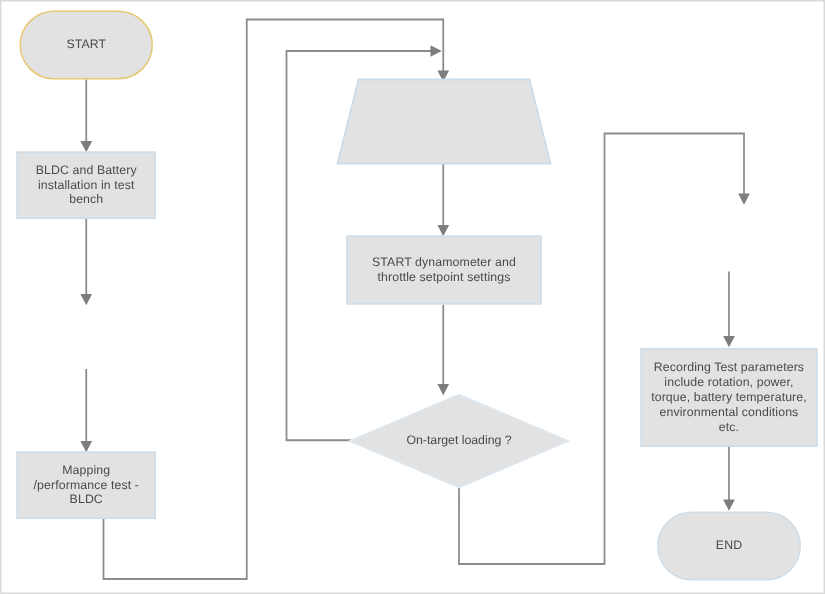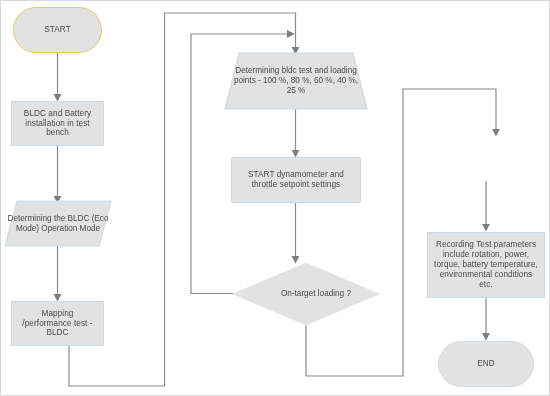--- a/index.html
+++ b/index.html
@@ -62,51 +62,40 @@
   </svg>
 
   <div class="node terminator start" style="left:12px;top:6px;width:89px;height:46px;">
     <span class="lbl">START</span>
   </div>
 
   <div class="node process" style="left:10px;top:100px;width:93px;height:45px;">
     <span class="lbl">BLDC and Battery installation in test bench</span>
   </div>
 
-  <div class="svg-node" style="left:4px;top:200px;width:106px;height:45px;">
-    <svg viewBox="0 0 106 45" width="106" height="45">
-      <polygon points="12,0 106,0 94,45 0,45" fill="#e2e2e2" stroke="#ccdce8" stroke-width="1.2"></polygon>
-    </svg>
-    <div class="svg-label" style="left:0;top:0;width:106px;height:45px;">
-      <span>Determining the BLDC (Eco Mode) Operation Mode</span>
-    </div>
-  </div>
 
   <div class="node process" style="left:10px;top:300px;width:93px;height:45px;">
     <span class="lbl">Mapping /performance test -BLDC</span>
   </div>
 
   <div class="svg-node" style="left:224px;top:52px;width:142px;height:56px;">
     <svg viewBox="0 0 142 56" width="142" height="56">
       <polygon points="14,0 128,0 142,56 0,56" fill="#e2e2e2" stroke="#ccdce8" stroke-width="1.2"></polygon>
     </svg>
-    <div class="svg-label" style="left:8px;top:0;width:126px;height:56px;">
-      <span>Determining bldc test and loading points - 100 %, 80 %, 60 %, 40 %, 25 %</span>
-    </div>
   </div>
 
   <div class="node process" style="left:230px;top:156px;width:130px;height:46px;">
     <span class="lbl">START dynamometer and throttle setpoint settings</span>
   </div>
 
   <div class="svg-node" style="left:232px;top:262px;width:146px;height:62px;">
     <svg viewBox="0 0 146 62" width="146" height="62">
       <polygon points="73,0 146,31 73,62 0,31" fill="#e2e2e2" stroke="#dde7ef" stroke-width="1"></polygon>
     </svg>
-    <div class="svg-label" style="left:28px;top:0;width:90px;height:62px;text-align:right;">
+    <div class="svg-label" style="left:28px;top:0;width:90px;height:62px;">
       <span>On-target loading ?</span>
     </div>
   </div>
 
 
   <div class="node process" style="left:426px;top:231px;width:118px;height:66px;">
     <span class="lbl">Recording Test parameters include rotation, power, torque, battery temperature, environmental conditions etc.</span>
   </div>
 
   <div class="node terminator end" style="left:437px;top:340px;width:96px;height:46px;">

